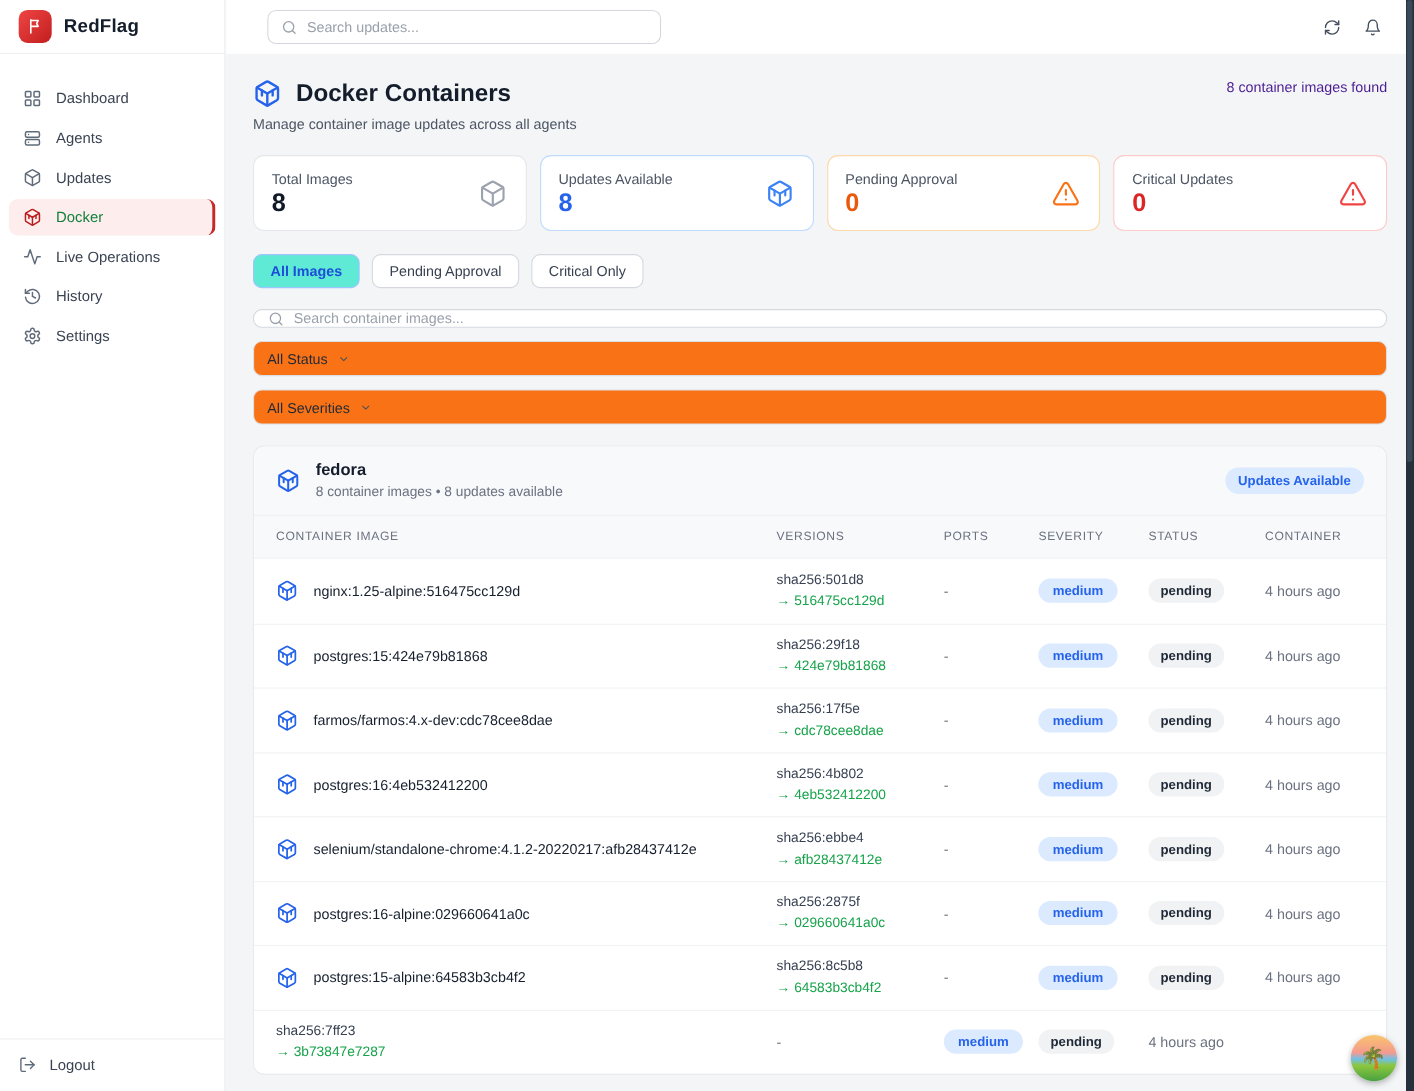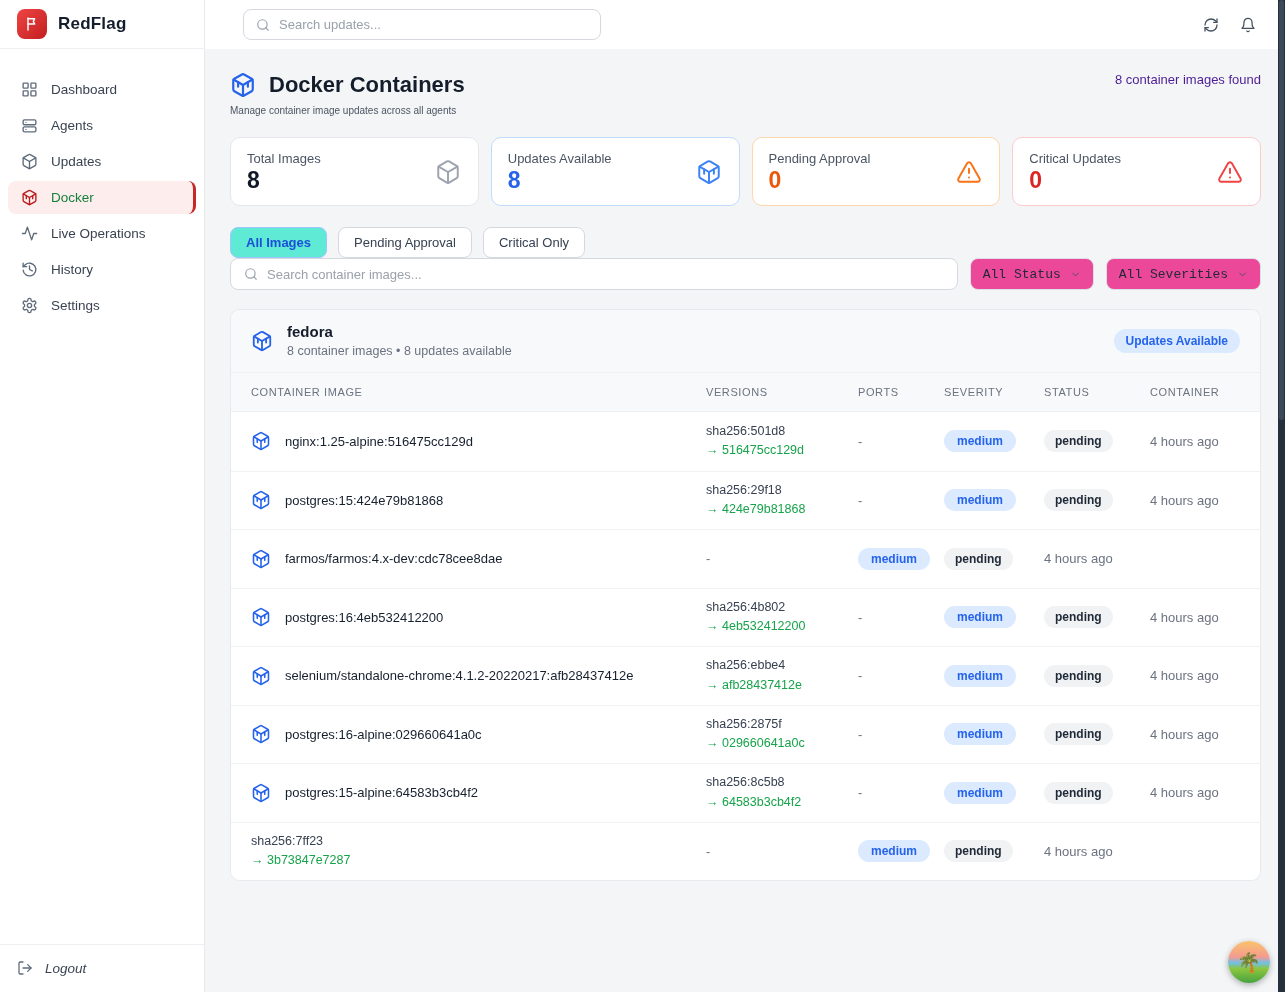--- a/index.html
+++ b/index.html
@@ -21,21 +21,21 @@
   .logo-text { font-size:17px; font-weight:bold; color:#141d2b; letter-spacing:.2px; }
   .nav { padding:21px 8px 0 8px; flex:1; }
   .nav-item { display:flex; align-items:center; gap:13px; padding:8px 13px; margin:3px 0;
     border-radius:8px; font-size:13.5px; color:#3a4352; cursor:pointer; }
   .nav-item svg { width:17px; height:17px; stroke:#5f6b7a; fill:none; stroke-width:1.9;
     stroke-linecap:round; stroke-linejoin:round; flex:0 0 auto; }
   .nav-item.active { background:#fdeded; color:#15803d; font-weight:normal;
     border-right:3px solid #c62828; }
   .nav-item.active svg { stroke:#b91c1c; }
   .sidebar-footer { border-top:1px solid #edeff2; padding:15px 17px 16px 17px; }
-  .logout { display:flex; gap:12px; align-items:center; font-size:13.5px; color:#3a4352; cursor:pointer;font-style:italic; }
+  .logout { display:flex; gap:12px; align-items:center; font-size:13.5px; color:#3a4352; cursor:pointer; }
   .logout svg { width:16px; height:16px; stroke:#5f6b7a; fill:none; stroke-width:1.9;
     stroke-linecap:round; stroke-linejoin:round; }
 
   
   .main { margin-left:205px; }
   .topbar { height:49px; background:#fff; display:flex; align-items:center;
     justify-content:space-between; padding:0 29px 0 38px; }
   .topbar-search { width:358px; height:31px; border:1px solid #d5d9df; border-radius:8px;
     display:flex; align-items:center; gap:9px; padding:0 12px; background:#fff; }
   .topbar-search svg, .big-search svg { width:14px; height:14px; stroke:#9aa1ab; fill:none;
@@ -47,46 +47,46 @@
   .topbar-icons svg { width:16px; height:16px; stroke:#44505e; fill:none; stroke-width:1.9;
     stroke-linecap:round; stroke-linejoin:round; cursor:pointer; }
 
   .content { padding:23px 24px 0 25px; }
 
   .page-head { display:flex; justify-content:space-between; align-items:flex-start; }
   .title-wrap { display:flex; align-items:center; gap:13px; }
   .title-wrap svg { width:26px; height:26px; stroke:#2563eb; fill:none; stroke-width:2;
     stroke-linecap:round; stroke-linejoin:round; }
   .page-title { font-size:22px; font-weight:bold; color:#141d2b; }
-  .page-subtitle { font-size:10px; color:#4b5563; margin-top:7px; }
+  .page-subtitle { font-size:13px; color:#4b5563; margin-top:7px; }
   .result-count { font-size:13px; color:#4c1d95; margin-top:0; }
 
   
   .stats { display:grid; grid-template-columns:repeat(4,1fr); gap:12px; margin-top:21px; }
   .stat { background:#fff; border:1px solid #e5e7eb; border-radius:10px; padding:13px 16px;
     position:relative; height:69px; }
   .stat-label { font-size:13px; color:#4b5563; }
   .stat-value { font-size:23px; font-weight:bold; margin-top:2px; line-height:1.1; }
   .stat-icon { position:absolute; right:17px; top:50%; transform:translateY(-50%); }
   .stat-icon svg { width:26px; height:26px; fill:none; stroke-width:1.8;
     stroke-linecap:round; stroke-linejoin:round; }
 
   
   .tabs { margin-top:21px; display:flex; gap:11px; }
   .tab { padding:7px 15px; font-size:13px; border-radius:8px; border:1px solid #d5d9df;
     background:#fff; color:#374151; cursor:pointer; font-family:inherit; }
   .tab.active { background:#5eead4; border-color:#9ec5fd; color:#1d4ed8; font-weight:bold; }
 
   
-  .search-row { display:flex; gap:12px; }
+  .search-row { margin-top:19px; display:flex; gap:12px;flex-direction:column; }
   .big-search { flex:1; height:32px; border:1px solid #d5d9df; border-radius:8px;
     background:#fff; display:flex; align-items:center; gap:9px; padding:0 13px; }
-  .select { height:32px; background:#ec4899; border:1px solid #dcdfe4; border-radius:8px;
+  .select { height:32px; background:#f97316; border:1px solid #dcdfe4; border-radius:8px;
     display:flex; align-items:center; gap:9px; padding:0 12px; font-size:13px; color:#1f2937;
-    cursor:pointer; white-space:nowrap;font-family:Liberation Mono, monospace; }
+    cursor:pointer; white-space:nowrap; }
   .select svg { width:11px; height:11px; stroke:#44505e; fill:none; stroke-width:2;
     stroke-linecap:round; stroke-linejoin:round; }
 
   
   .table-card { margin-top:19px; background:#fff; border:1px solid #e7e9ec; border-radius:10px;
     overflow:hidden; margin-bottom:20px; }
   .group-head { display:flex; align-items:center; justify-content:space-between;
     padding:13px 20px 14px 20px; background:#f8f9fb; }
   .group-left { display:flex; gap:14px; align-items:center; }
   .group-left > svg { width:22px; height:22px; stroke:#2563eb; fill:none; stroke-width:2;
@@ -397,20 +397,24 @@
   <div class="tgrid row">
     <div class="cell-image">
       <svg viewBox="0 0 24 24">
                 <path d="M21 16V8a2 2 0 0 0-1-1.73l-7-4a2 2 0 0 0-2 0l-7 4A2 2 0 0 0 3 8v8a2 2 0 0 0 1 1.73l7 4a2 2 0 0 0 2 0l7-4A2 2 0 0 0 21 16z"></path>
                 <path d="M3.27 6.96 12 12.01l8.73-5.05"></path>
                 <path d="M12 22.08V12"></path>
                 <path d="M7.5 9.4v4.2M16.5 9.4v4.2"></path>
               </svg>
       <span>farmos/farmos:4.x-dev:cdc78cee8dae</span>
     </div>
+    <div class="cell-versions">
+      <div>sha256:17f5e</div>
+      <div class="target">→ cdc78cee8dae</div>
+    </div>
     <div class="cell-ports">-</div>
     <div><span class="sev-badge">medium</span></div>
     <div><span class="status-badge">pending</span></div>
     <div class="cell-disc">4 hours ago</div>
   </div>
 
   <div class="tgrid row">
     <div class="cell-image">
       <svg viewBox="0 0 24 24">
                 <path d="M21 16V8a2 2 0 0 0-1-1.73l-7-4a2 2 0 0 0-2 0l-7 4A2 2 0 0 0 3 8v8a2 2 0 0 0 1 1.73l7 4a2 2 0 0 0 2 0l7-4A2 2 0 0 0 21 16z"></path>

